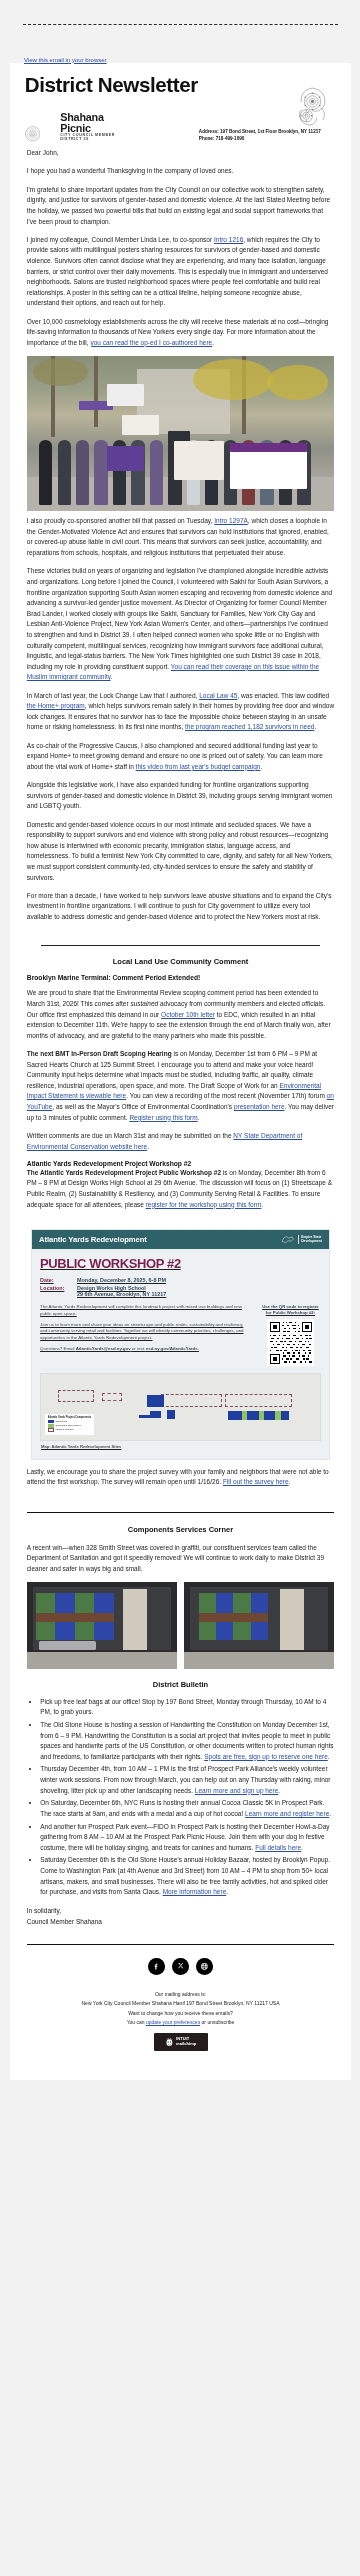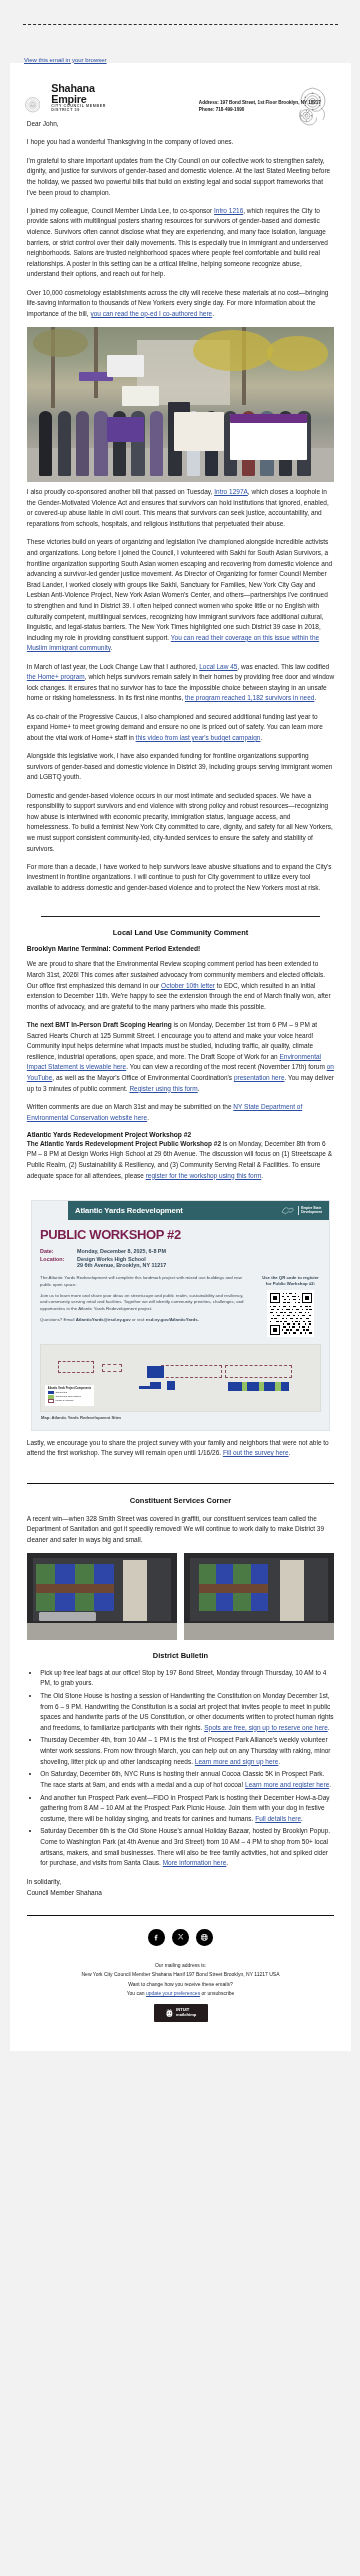--- a/index.html
+++ b/index.html
@@ -33,21 +33,21 @@
     line-height:1.02; color:#111;
   }
   .mast-sub {
     font-size:17.5px; font-weight:bold; line-height:1.15; color:#111;
     margin-top:1px;
   }
   .mandala {
     position:absolute; right:19.6px; top:21.6px; width:37px; height:44px;
     opacity:.82;
   }
-  .mast-foot { display:flex; align-items:flex-end; gap:11px; margin-top:9px; }
+  .mast-foot { display:flex; align-items:flex-end; gap:20px; margin-top:17px; }
   .seal { width:15.5px; height:15.5px; flex:0 0 auto; opacity:.75; }
   .namelock { line-height:1; }
   .namelock .nm { font-size:10.8px; font-weight:bold; color:#1b1b1b; letter-spacing:-0.2px; }
   .namelock .role { font-size:3.7px; letter-spacing:0.6px; color:#444; font-weight:bold; margin-top:0.5px; }
   .contact { font-size:4.6px; font-weight:bold; line-height:1.55; margin-left:auto; margin-right:15.5px; color:#111; }
 
   
   .body { padding:3.1px 16.5px 5.2px 16.5px; }
   p.t {
     font-size:6.5px; line-height:1.63; margin:0 0 7.7px 0; color:#1c1c1c;
@@ -88,27 +88,27 @@
   h2.sec {
     text-align:center; font-size:7.5px; font-weight:bold;
     margin:0 0 8.2px 0; color:#111;
   }
   h3.sub { font-size:6.7px; font-weight:bold; margin:0 0 7.2px 0; color:#111; }
 
   
   .flyer { margin:6.2px 20.6px 4.1px 20.6px; background:#eef1f4; border:0.5px solid #e1e5e9; }
   .flyer-head {
     background:#2f6168; color:#fff; padding:4.6px 7.2px;
-    display:flex; align-items:center; justify-content:space-between;margin-left:36px;
+    display:flex; align-items:center; justify-content:space-between;
   }
   .flyer-head .ft { font-size:7.7px; font-weight:bold; letter-spacing:-0.1px; }
   .esd { display:flex; align-items:center; gap:3.1px; }
   .esd .nysvg { width:13.4px; height:9.3px; }
   .esd .esdtxt { font-size:3.3px; font-weight:bold; line-height:1.25; border-left:0.5px solid #cfe0e2; padding-left:2.6px; }
-  .flyer-body { padding:7.2px 8.2px 8.2px 8.2px; }
+  .flyer-body { padding:7.2px 8.2px 8.2px 8.2px;text-decoration:underline; }
   .flyer-title { font-size:13px; font-weight:bold; color:#7a1f4e; letter-spacing:-0.4px; margin-bottom:6.2px; }
   .fl-row { display:flex; font-size:5.4px; color:#35495a; margin-bottom:2.1px; }
   .fl-lab { width:37px; font-weight:bold; color:#7a1f4e; flex:0 0 auto; }
   .fl-val { font-weight:bold; }
   .fl-cols { display:flex; gap:8.2px; margin-top:7.2px; }
   .fl-left { flex:1; font-size:4.4px; line-height:1.5; color:#3c4a57; }
   .fl-left p { margin:0 0 4.1px 0; }
   .fl-right { width:61px; text-align:center; }
   .fl-right .qcap { font-size:4.3px; font-weight:bold; color:#35495a; line-height:1.35; margin-bottom:3.1px; }
   .qr { width:47px; height:47px; margin:0 auto; background:#fff; padding:2.6px; }
@@ -154,20 +154,21 @@
   <div class="preheader"></div>
   <div class="dashrule"></div>
 
   <div class="viewbrowser">
     <a href="#">View this email in your browser</a>
   </div>
 
   <div class="sheet">
 
     <div class="masthead">
+      <div class="mast-title">District Newsletter</div>
 
       <svg class="mandala" viewBox="0 0 72 86">
         <g fill="none" stroke="#555" stroke-width="1">
           <circle cx="36" cy="34" r="16"></circle>
             <circle cx="36" cy="34" r="11"></circle>
             <circle cx="36" cy="34" r="6"></circle>
           <circle cx="36" cy="34" r="2.5" fill="#555"></circle>
           <circle cx="24" cy="62" r="12"></circle>
             <circle cx="24" cy="62" r="7"></circle>
             <circle cx="24" cy="62" r="3"></circle>
@@ -194,21 +195,21 @@
       <div class="mast-foot">
         <svg class="seal" viewBox="0 0 30 30">
           <circle cx="15" cy="15" r="14" fill="none" stroke="#777" stroke-width="1"></circle>
           <circle cx="15" cy="15" r="11" fill="none" stroke="#999" stroke-width=".7"></circle>
           <circle cx="15" cy="15" r="8" fill="#ddd" stroke="#aaa" stroke-width=".6"></circle>
           <path d="M9 19 L15 9 L21 19 Z" fill="#bbb"></path>
           <circle cx="15" cy="14" r="2.4" fill="#eee" stroke="#999" stroke-width=".5"></circle>
         </svg>
         <div class="namelock">
           <div class="nm">Shahana</div>
-          <div class="nm">Empire</div>
+          <div class="nm">Picnic</div>
           <div class="role">CITY COUNCIL MEMBER</div>
           <div class="role">DISTRICT 39</div>
         </div>
         <div class="contact">
           <div>Address: 197 Bond Street, 1st Floor Brooklyn, NY 11217</div>
           <div>Phone:  718-499-1090</div>
         </div>
       </div>
     </div>
 
@@ -485,21 +486,21 @@
 
     <div class="body">
       <p class="t">
         <span>Lastly, we encourage you to share the project survey with your family and neighbors that were not able to attend the first workshop. The survey will remain open until 1/16/26. </span><a class="lk" href="#">Fill out the survey here</a><span>.</span>
       </p>
     </div>
 
     <div class="rule-thick"></div>
 
     <div class="body">
-      <h2 class="sec">Constituent Services Corner</h2>
+      <h2 class="sec">Components Services Corner</h2>
       <p class="t">A recent win—when 328 Smith Street was covered in graffiti, our constituent services team called the Department of Sanitation and got it speedily removed! We will continue to work daily to make District 39 cleaner and safer in ways big and small.</p>
 
       <div class="storefronts">
         <div class="sf">
           <div class="wall"></div>
             <div class="posters"></div>
             <div class="band"></div>
           <div class="door"></div>
             <div class="graf"></div>
             <div class="sidewalk"></div>

